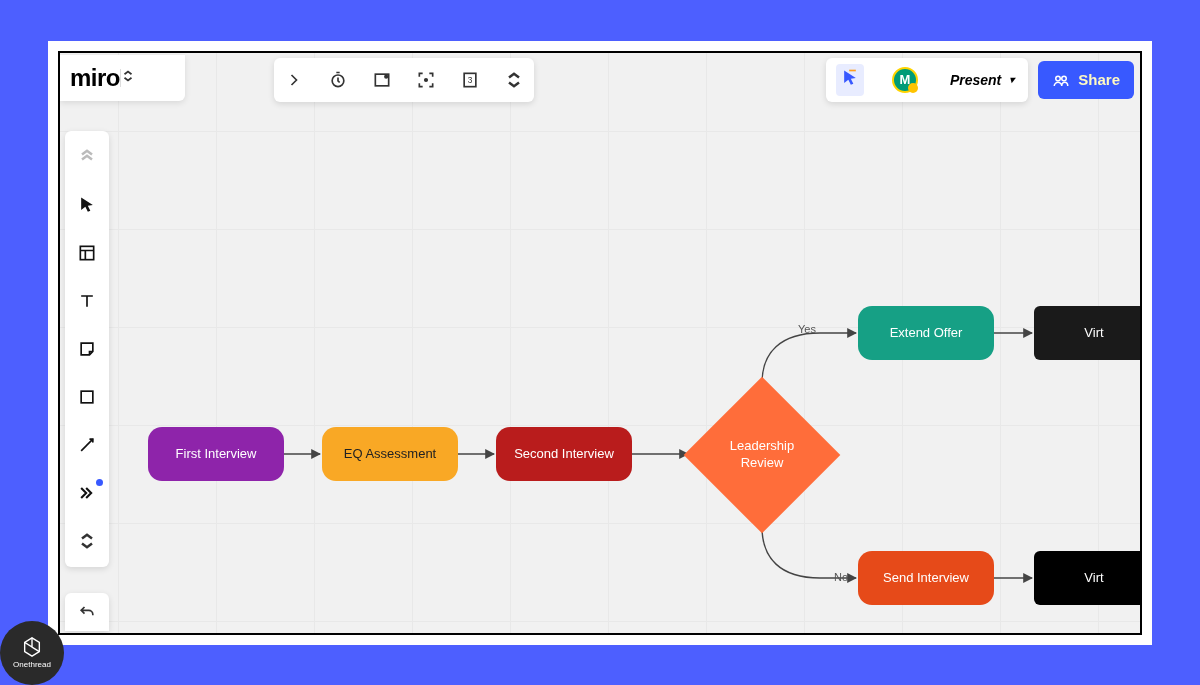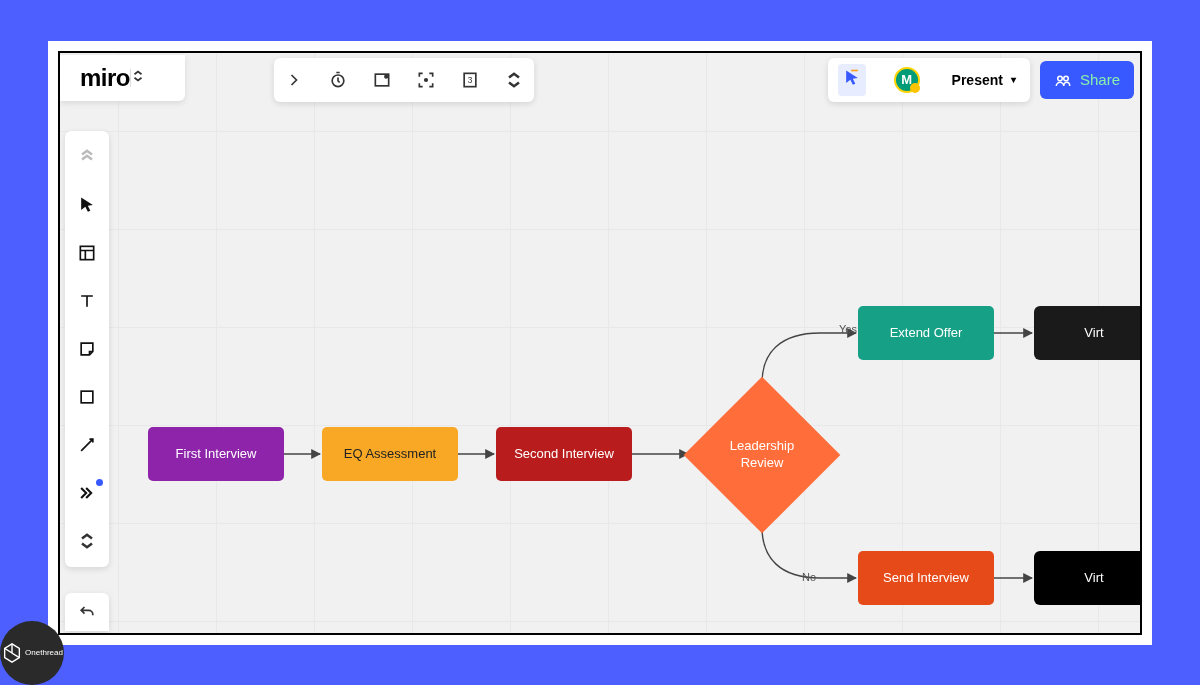--- a/index.html
+++ b/index.html
@@ -37,21 +37,21 @@
 
 .logo-block {
   position: absolute;
   top: 2px; left: 0;
   width: 125px; height: 46px;
   background: #fff;
   border-radius: 0 0 6px 0;
   box-shadow: 0 2px 6px rgba(0,0,0,.1);
   display: flex;
   align-items: center;
-  padding: 0 20px;
+  padding: 0 10px;
 }
 .logo-text { font-weight: 700; font-size: 24px; letter-spacing: -.5px; }
 .logo-divider { width: 1px; height: 18px; background: #ddd; }
 .logo-chevron { font-size: 14px; cursor: pointer; }
 
 
 .top-toolbar {
   position: absolute; top: 5px; left: 214px;
   height: 44px; background: #fff; border-radius: 6px;
   box-shadow: 0 2px 6px rgba(0,0,0,.12);
@@ -83,27 +83,28 @@
   position: relative;
 }
 .avatar::after {
   content: ""; position: absolute; right: -2px; bottom: -2px;
   width: 10px; height: 10px; background: #ffc400; border-radius: 50%;
 }
 .present-btn {
   display: flex; align-items: center; gap: 6px;
   font-weight: 700; font-size: 14px; cursor: pointer;
   padding: 0 4px;
+  font-style: italic;
 }
 .present-caret { font-size: 10px; margin-left: 2px; }
 .share-btn {
-  height: 38px; background: #3859ff; color: #86efac;
+  height: 38px; background: #3859ff; color: #fef9c3;
   border-radius: 6px; padding: 0 14px;
   display: flex; align-items: center; gap: 8px;
-  font-weight: 400; font-size: 15px; cursor: pointer;
+  font-weight: 700; font-size: 15px; cursor: pointer;
 }
 
 
 .left-toolbar {
   position: absolute; left: 5px; top: 78px;
   width: 44px; background: #fff; border-radius: 6px;
   box-shadow: 0 2px 6px rgba(0,0,0,.12);
   display: flex; flex-direction: column; align-items: center;
   padding: 14px 0; gap: 24px;
 }
@@ -126,21 +127,21 @@
   display: flex; align-items: center; justify-content: center;
 }
 
 
 .shape {
   position: absolute;
   display: flex; align-items: center; justify-content: center;
   text-align: center; color: #fff; font-size: 13px;
   cursor: pointer;
 }
-.rect { border-radius: 5px; }
+.rect { border-radius: 14px; }
 .s1 { left: 88px;  top: 374px; width: 136px; height: 54px; background: #8e24aa; }
 .s2 { left: 262px; top: 374px; width: 136px; height: 54px; background: #f9a825; color: #222; }
 .s3 { left: 436px; top: 374px; width: 136px; height: 54px; background: #b91c1c; }
 .s5 { left: 798px; top: 253px; width: 136px; height: 54px; background: #16a085; }
 .s6 { left: 798px; top: 498px; width: 136px; height: 54px; background: #e64a19; }
 .s7 { left: 974px; top: 253px; width: 120px; height: 54px; background: #1a1a1a; border-radius: 6px; }
 .s8 { left: 974px; top: 498px; width: 120px; height: 54px; background: #000000; border-radius: 6px; }
 
 .diamond-wrap {
   position: absolute; left: 624px; top: 324px;
@@ -150,22 +151,22 @@
 }
 .diamond {
   position: absolute; inset: 0;
   background: #ff6d3a; transform: rotate(45deg) scale(.71);
 }
 .diamond-label { position: relative; color: #fff; font-size: 13px; text-align: center; line-height: 1.3; }
 
 .edge-label {
   position: absolute; font-size: 11px; color: #555;
 }
-.lab-yes { left: 738px; top: 270px; margin-left: 41px; }
-.lab-no { left: 742px; top: 518px; }
+.lab-yes { left: 738px; top: 270px; }
+.lab-no { left: 774px; top: 518px; }
 
 
 .watermark {
   position: absolute; left: -48px; bottom: -40px;
   width: 64px; height: 64px; border-radius: 50%;
   background: #2a2a2a; display: flex; align-items: center; justify-content: center;
   color: #fff; font-size: 8px;
 }
 .watermark svg { width: 22px; height: 22px; }
 </style>
@@ -362,21 +363,21 @@
     <div class="shape rect s8">
         <span>Virt</span>
       </div>
 
     <span class="edge-label lab-yes">Yes</span>
     <span class="edge-label lab-no">No</span>
 
   </div>
 
   <div class="watermark">
-    <div style="display:flex;flex-direction:row;align-items:center;gap:2px">
+    <div style="display:flex;flex-direction:column;align-items:center;gap:2px">
       <svg viewBox="0 0 24 24" fill="none" stroke="#fff" stroke-width="1.5">
           <path d="M12 2l8 5v10l-8 5-8-5V7z"></path>
           <path d="M12 2v10l8 5M12 12L4 7"></path>
         </svg>
       <span>Onethread</span>
     </div>
   </div>
 </div>
 
 </body></html>

